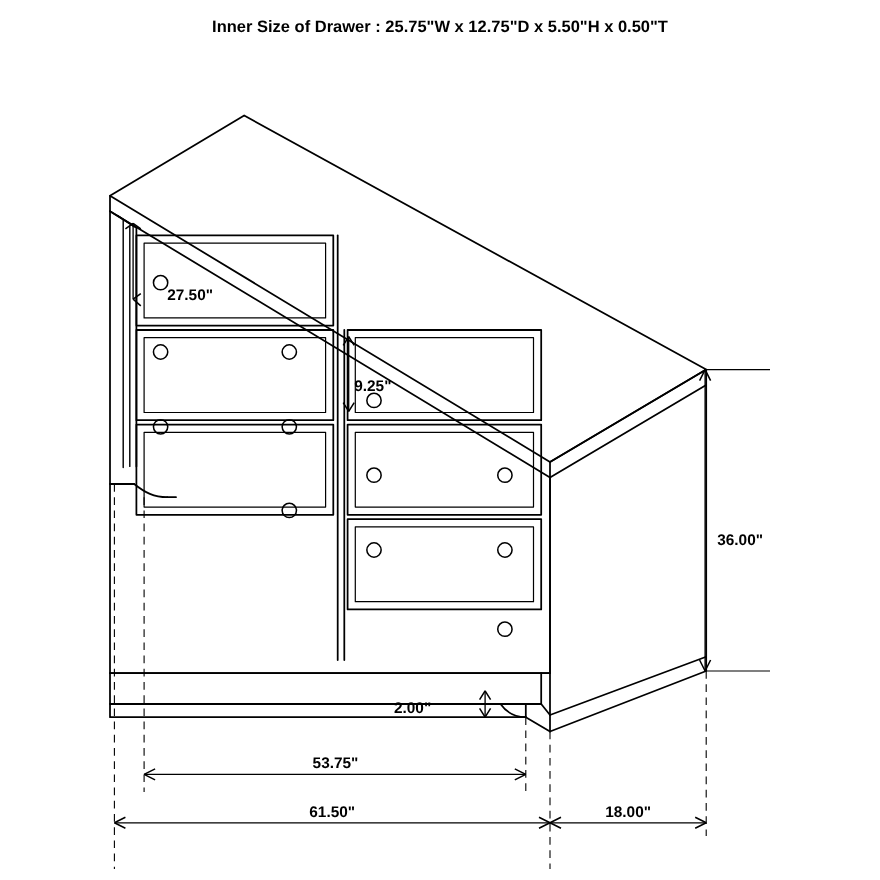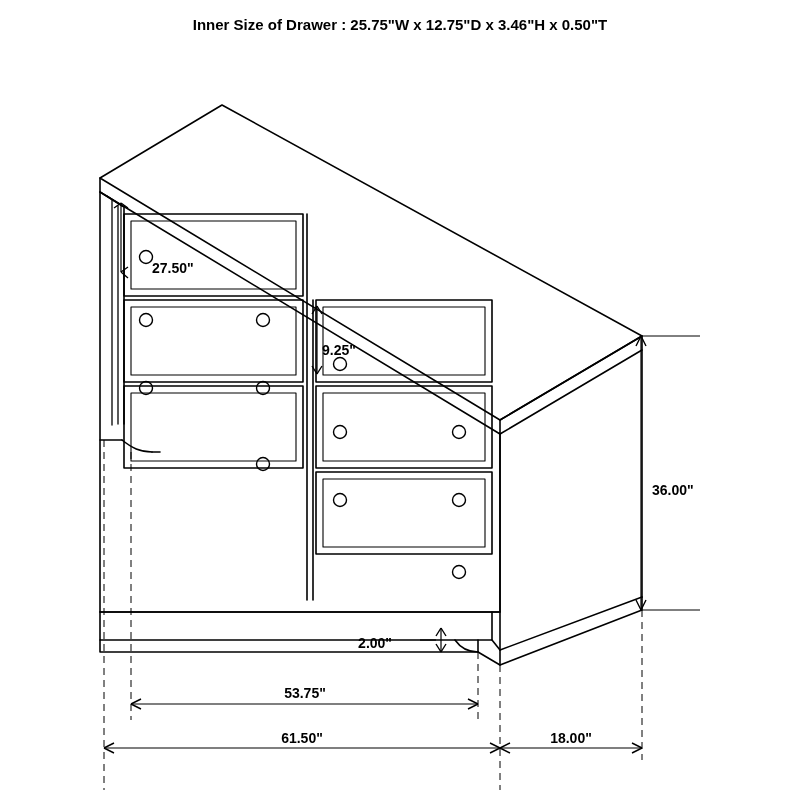--- a/index.html
+++ b/index.html
@@ -41,21 +41,21 @@
     font-size: 14px;
     font-weight: bold;
     fill: #000;
   }
 </style>
 </head>
 <body>
 
 <div id="stage">
 
-  <div id="title">Inner Size of Drawer : 25.75"W x 12.75"D x 3.46"H x 0.50"T</div>
+  <div id="title">Inner Size of Drawer : 25.75"W x 12.75"D x 5.50"H x 0.50"T</div>
 
   <svg id="drawing" width="800" height="800" viewBox="0 0 800 800">
 
     <g fill="none" stroke="#000" stroke-width="1.6" stroke-linejoin="round" stroke-linecap="round">
 
       <g>
         <path d="M 100 178 L 222 105 L 642 336 L 500 420 Z"></path>
         <path d="M 100 178 L 100 192 L 500 434 L 500 420"></path>
         <path d="M 500 420 L 642 336 L 642 350 L 500 434"></path>
       </g>

